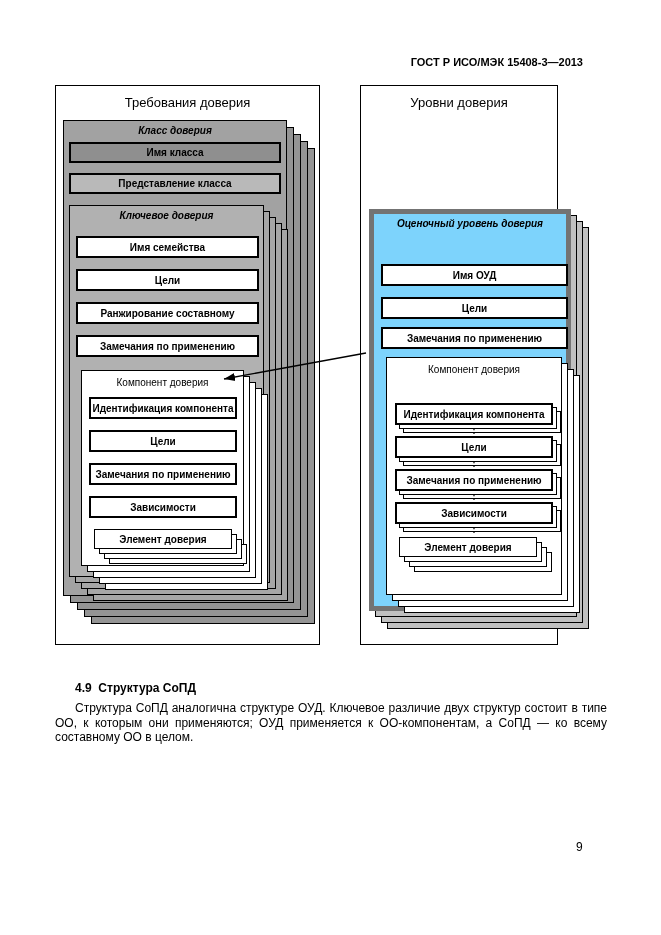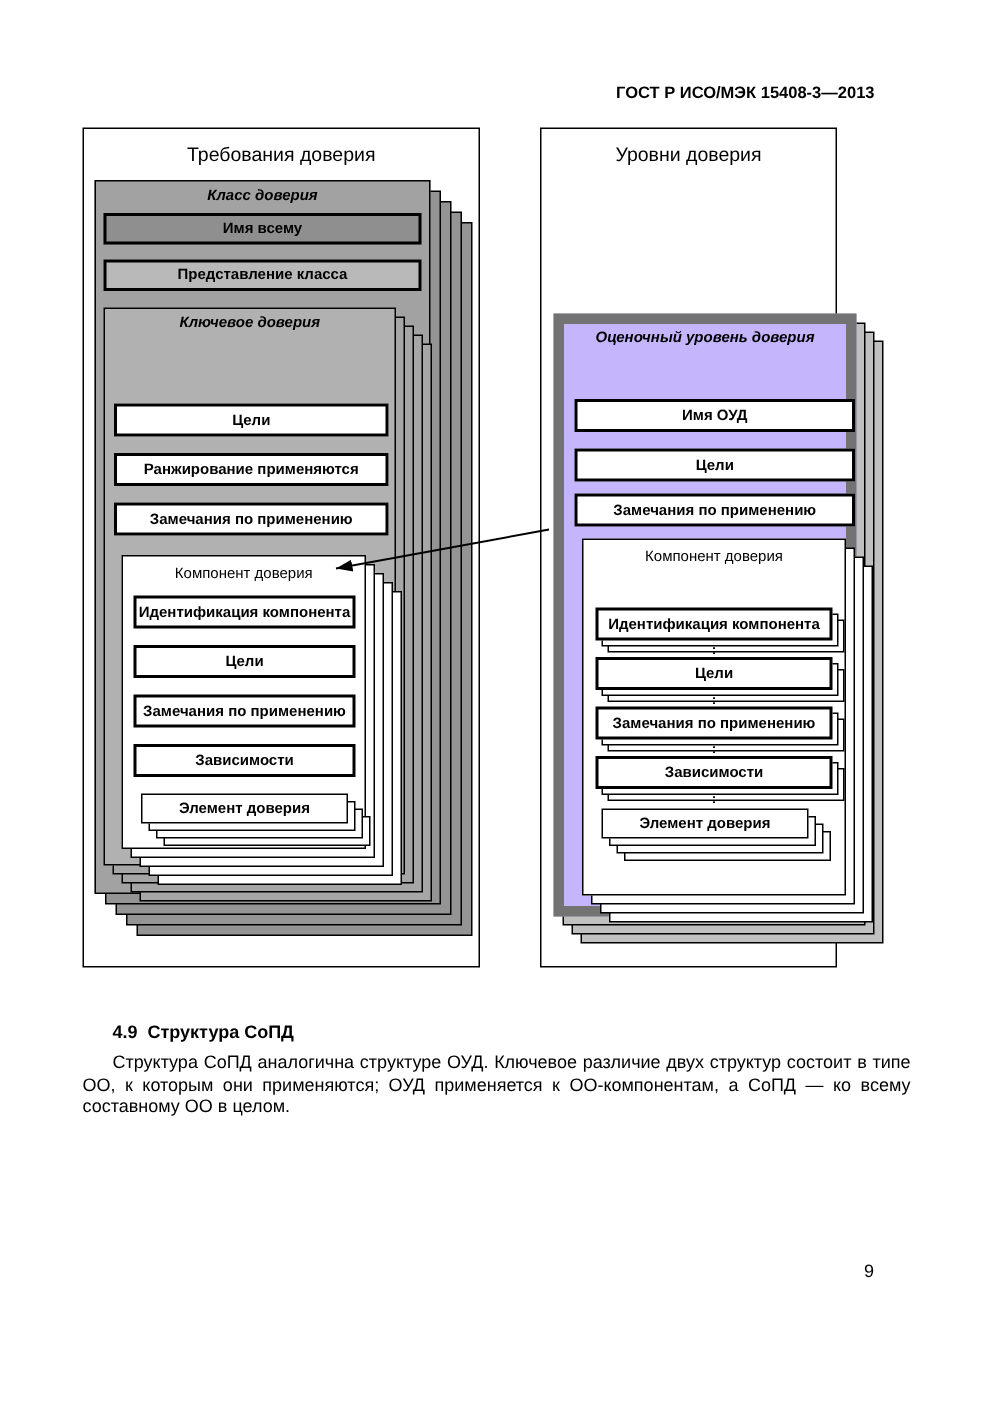--- a/index.html
+++ b/index.html
@@ -24,21 +24,21 @@
   .fam-1{left:6px;top:30px;width:183px;height:22px;}
   .fam-2{left:6px;top:63px;width:183px;height:22px;}
   .fam-3{left:6px;top:96px;width:183px;height:22px;}
   .fam-4{left:6px;top:129px;width:183px;height:22px;}
   .component-stack-left{left:11px;top:164px;width:163px;height:196px;background:#fff;border:1px solid #000;
     box-shadow:6px 6px 0 -1px #fff,6px 6px 0 0 #000,12px 12px 0 -1px #fff,12px 12px 0 0 #000,18px 18px 0 -1px #fff,18px 18px 0 0 #000,24px 24px 0 -1px #fff,24px 24px 0 0 #000;}
   .lc-1{left:7px;top:26px;width:148px;height:22px;}
   .lc-2{left:7px;top:59px;width:148px;height:22px;}
   .lc-3{left:7px;top:92px;width:148px;height:22px;}
   .lc-4{left:7px;top:125px;width:148px;height:22px;}
-  .eal-stack{left:8px;top:123px;width:202px;height:402px;background:#c4b5fd;border:7px solid #737373;
+  .eal-stack{left:8px;top:123px;width:202px;height:402px;background:#7dd3fc;border:5px solid #737373;
     box-shadow:6px 6px 0 -1px #c0c0c0,6px 6px 0 0 #000,12px 12px 0 -1px #c0c0c0,12px 12px 0 0 #000,18px 18px 0 -1px #c0c0c0,18px 18px 0 0 #000;}
   .eal-1{left:7px;top:50px;width:187px;height:22px;}
   .eal-2{left:7px;top:83px;width:187px;height:22px;}
   .eal-3{left:7px;top:113px;width:187px;height:22px;}
   .component-right{left:12px;top:143px;width:176px;height:238px;background:#fff;border:1px solid #000;
     box-shadow:6px 6px 0 -1px #fff,6px 6px 0 0 #000,12px 12px 0 -1px #fff,12px 12px 0 0 #000,18px 18px 0 -1px #fff,18px 18px 0 0 #000;}
   .rc-box{box-shadow:4px 4px 0 -1px #fff,4px 4px 0 0 #000,8px 8px 0 -1px #fff,8px 8px 0 0 #000;}
   .rc-1{left:8px;top:45px;width:158px;height:22px;}
   .rc-2{left:8px;top:78px;width:158px;height:22px;}
   .rc-3{left:8px;top:111px;width:158px;height:22px;}
@@ -60,27 +60,28 @@
 
 <div class="page">
 
   <div class="abs doc-header">ГОСТ Р ИСО/МЭК 15408-3—2013</div>
 
   <div class="panel left-panel">
     <div class="panel-title">Требования доверия</div>
 
     <div class="abs class-stack">
       <div class="stack-title">Класс доверия</div>
-      <div class="abs box class-name-box">Имя всему</div>
+      <div class="abs box class-name-box">Имя класса</div>
       <div class="abs box class-pres-box">Представление класса</div>
 
       <div class="abs family-stack">
         <div class="stack-title">Ключевое доверия</div>
+        <div class="abs box white fam-1">Имя семейства</div>
         <div class="abs box white fam-2">Цели</div>
-        <div class="abs box white fam-3">Ранжирование применяются</div>
+        <div class="abs box white fam-3">Ранжирование составному</div>
         <div class="abs box white fam-4">Замечания по применению</div>
 
         <div class="abs component-stack-left">
           <div class="plain-title">Компонент доверия</div>
           <div class="abs box white lc-1">Идентификация компонента</div>
           <div class="abs box white lc-2">Цели</div>
           <div class="abs box white lc-3">Замечания по применению</div>
           <div class="abs box white lc-4">Зависимости</div>
           <div class="abs box white element-box element-left">Элемент доверия</div>
         </div>

